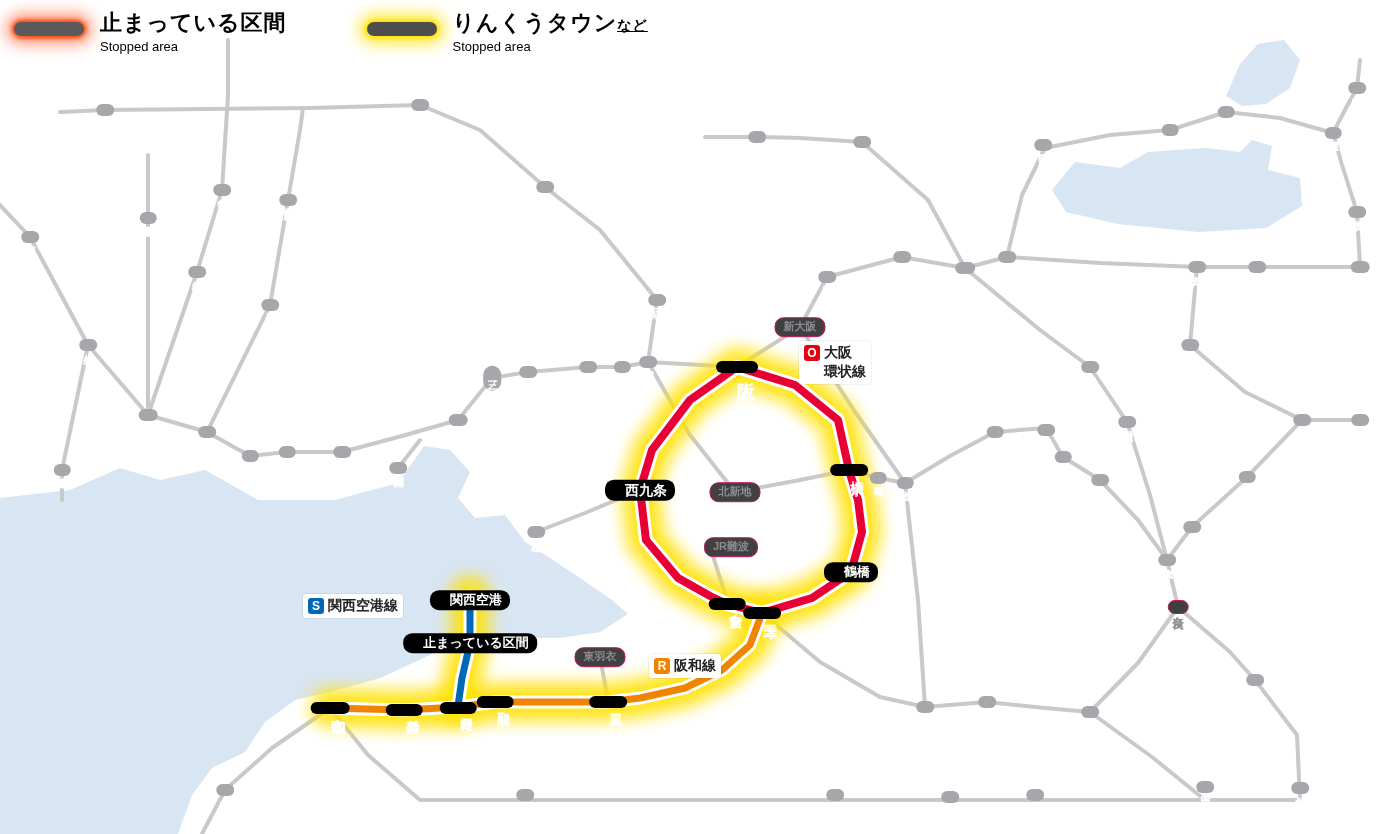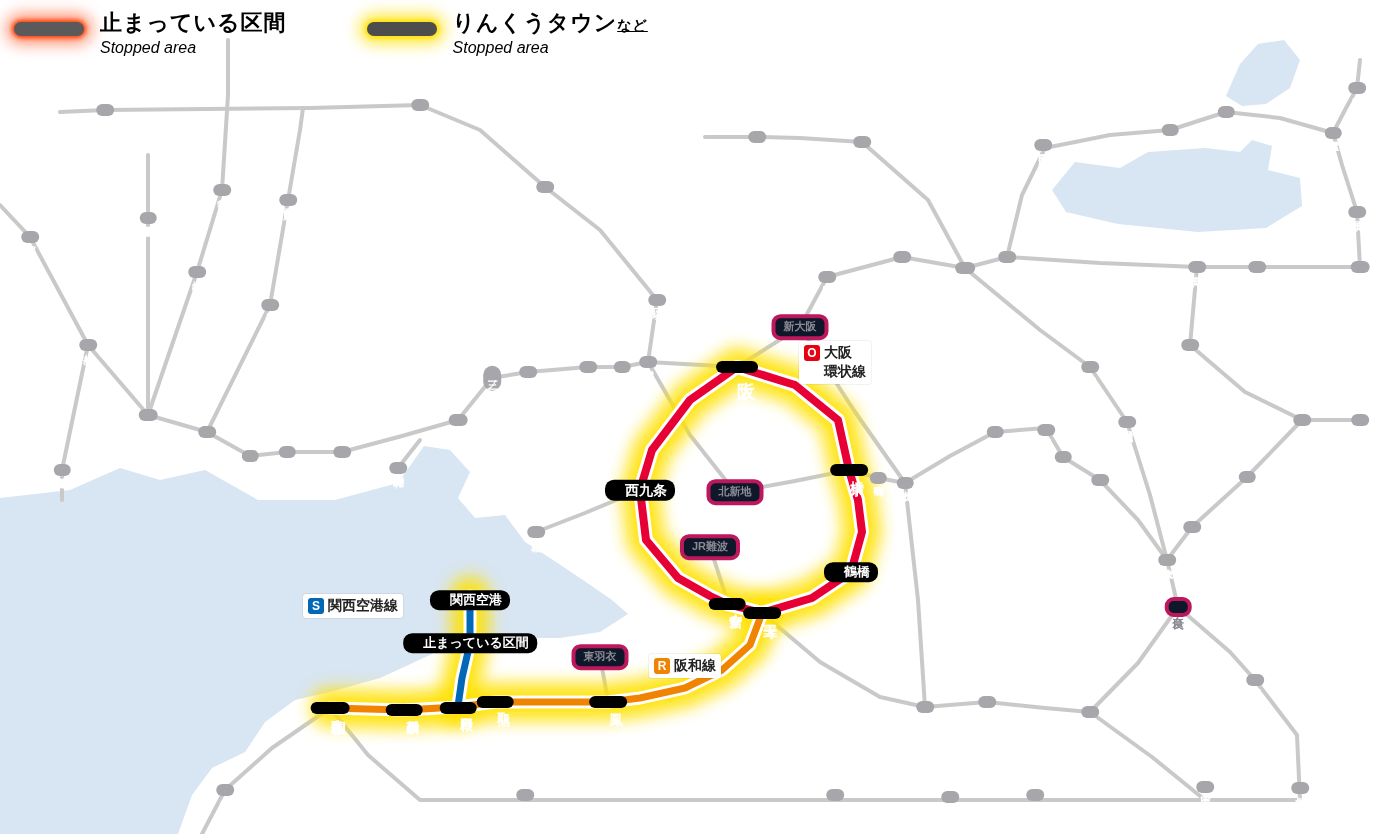--- a/index.html
+++ b/index.html
@@ -5,32 +5,32 @@
   html,body{margin:0;padding:0;background:#fff;}
   body{font-family:"Liberation Sans","DejaVu Sans",sans-serif;}
   .stage{position:relative;width:1400px;height:834px;overflow:hidden;background:#fff;}
   svg.map{position:absolute;left:0;top:0;}
   .layer{position:absolute;left:0;top:0;width:1400px;height:834px;pointer-events:none;}
   .st{position:absolute;transform:translate(-50%,-50%);border-radius:9px;color:#fff;font-weight:bold;line-height:1.05;white-space:nowrap;text-align:center;}
   .st.h{padding:3px 8px;}
   .st.v{writing-mode:vertical-rl;text-orientation:upright;padding:6px 3px;}
   .st.gray{background:#a6a6ab;font-size:11px;}
   .st.black{background:#000;font-size:13px;padding-left:20px;}
-  .st.light{background:#0f172a;color:#8b8b92;border:4px solid #be185d;font-size:11px;}
+  .st.light{background:#404040;color:#8b8b92;border:1px solid #be185d;font-size:11px;}
   .badge{position:absolute;background:#fff;border-radius:3px;padding:3px 5px;display:grid;grid-template-columns:auto auto;column-gap:4px;row-gap:1px;align-items:center;justify-items:start;box-shadow:0 0 0 1px rgba(0,0,0,0.05);}
   .badge .sq{width:16px;height:16px;border-radius:3px;color:#fff;font-size:12px;font-weight:bold;display:flex;align-items:center;justify-content:center;}
   .badge .lbl{font-size:14px;font-weight:bold;color:#222;}
   .legend{position:absolute;left:14px;top:8px;display:flex;gap:80px;}
   .legend-item{display:flex;gap:16px;}
   .glyph{width:70px;height:14px;border-radius:8px;margin-top:14px;flex:0 0 auto;}
   .glyph.stopped{background:#5a5a5a;box-shadow:0 0 4px 2px #ff3c00,0 0 15px 8px rgba(255,60,0,.55);}
   .glyph.delayed{background:#4d4d4d;box-shadow:0 0 4px 2px #ffe100,0 0 15px 8px rgba(255,225,0,.75);}
   .legend-title{font-size:22px;font-weight:bold;color:#000;letter-spacing:1px;}
   .legend-title .suffix{font-size:14px;text-decoration:underline;}
-  .legend-sub{font-size:16px;color:#000;margin-top:1px;font-style:italic;}
+  .legend-sub{font-size:13px;color:#000;margin-top:1px;}
 </style>
 </head>
 <body>
 
 <div class="stage">
   <svg class="map" width="1400" height="834" viewBox="0 0 1400 834">
     <defs>
       <filter id="glow" filterUnits="userSpaceOnUse" x="0" y="0" width="1400" height="834">
         <feGaussianBlur stdDeviation="7"></feGaussianBlur>
       </filter>
@@ -157,21 +157,21 @@
       <div class="st gray v" style="left: 1205px; top: 787px;">高田</div>
       <div class="st gray v" style="left: 1300px; top: 788px;">桜井</div>
       <div class="st gray v" style="left: 1255px; top: 680px;">天理</div>
       <div class="st gray v" style="left: 1035px; top: 795px;">吉野口</div>
       <div class="st gray v" style="left: 950px; top: 797px;">五条</div>
       <div class="st gray v" style="left: 835px; top: 795px;">橋本</div>
       <div class="st gray v" style="left: 525px; top: 795px;">粉河</div>
       <div class="st gray v" style="left: 225px; top: 790px;">御坊</div>
       <div class="st light h" style="left: 800px; top: 327px;">新大阪</div>
       <div class="st light h" style="left: 735px; top: 492px;">北新地</div>
-      <div class="st light h" style="left: 710px; top: 547px;">JR難波</div>
+      <div class="st light h" style="left: 731px; top: 547px;">JR難波</div>
       <div class="st light h" style="left: 600px; top: 657px;">東羽衣</div>
       <div class="st light v" style="left: 1178px; top: 607px; font-size: 12px;">奈良</div>
       <div class="st black v" style="left: 737px; top: 367px; font-size: 18px;">大阪</div>
       <div class="st black h" style="left: 640px; top: 490px; font-size: 14px;">西九条</div>
       <div class="st black v" style="left: 849px; top: 470px; font-size: 14px;">京橋</div>
       <div class="st black h" style="left: 851px; top: 572px; font-size: 13px;">鶴橋</div>
       <div class="st black v" style="left: 727px; top: 604px; font-size: 13px;">新今宮</div>
       <div class="st black v" style="left: 762px; top: 613px; font-size: 14px;">天王寺</div>
       <div class="st black h" style="left: 470px; top: 600px; font-size: 13px;">関西空港</div>
       <div class="st black h" style="left: 470px; top: 643px; font-size: 13px;">止まっている区間</div>

